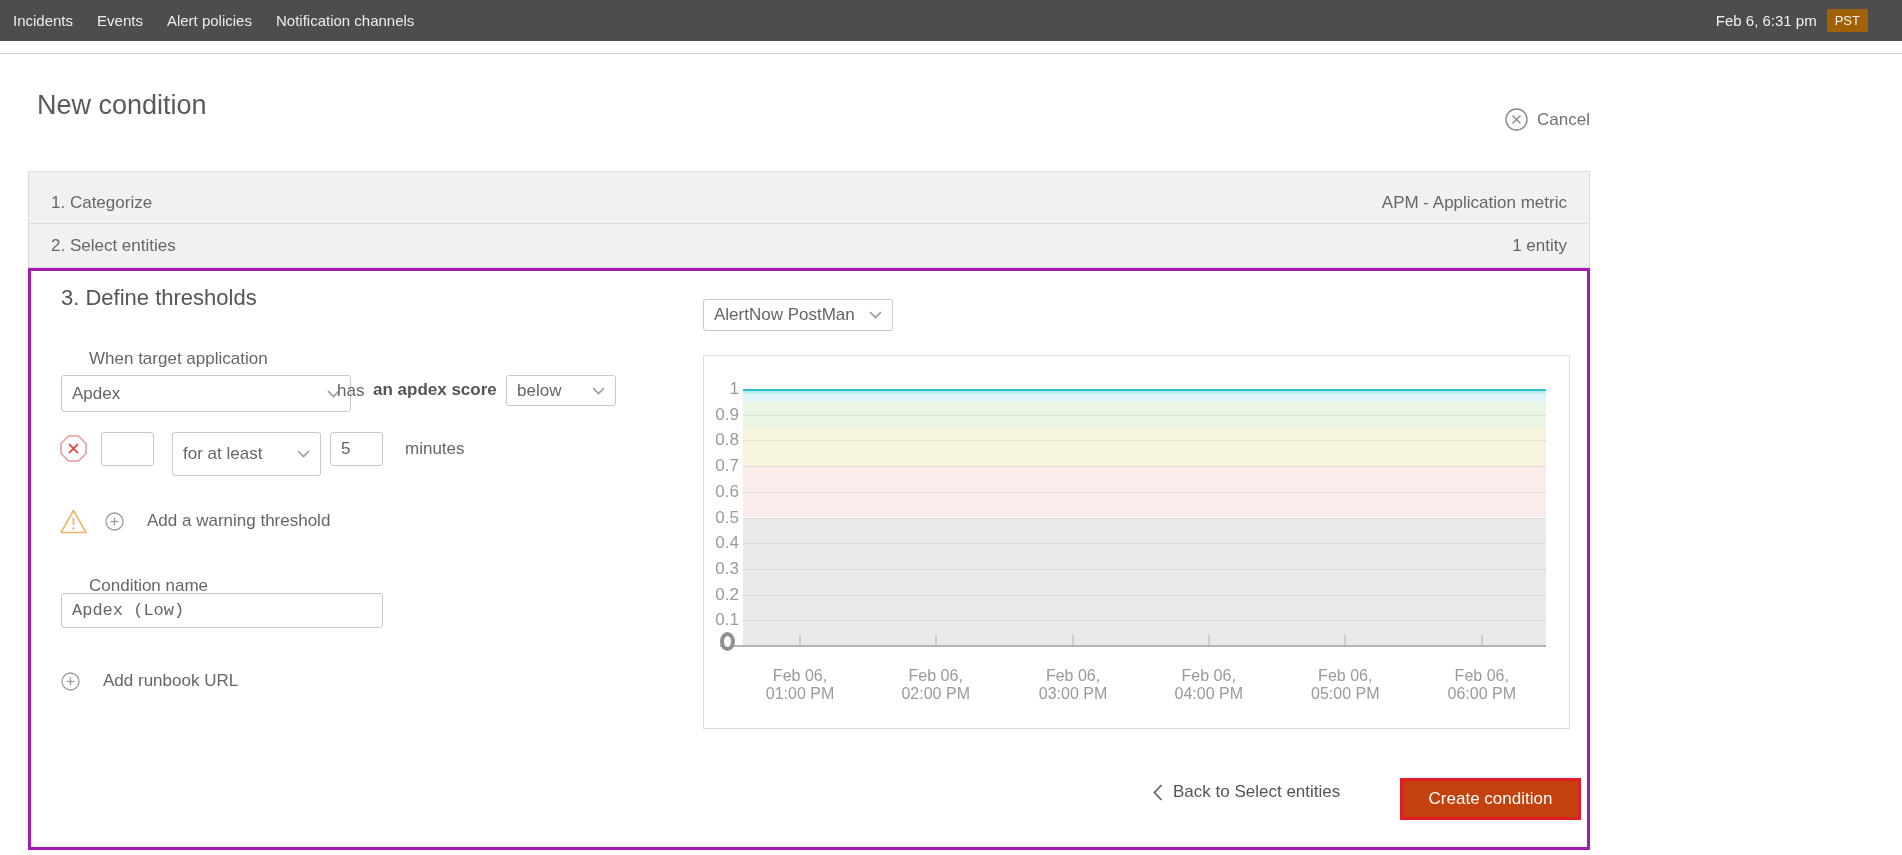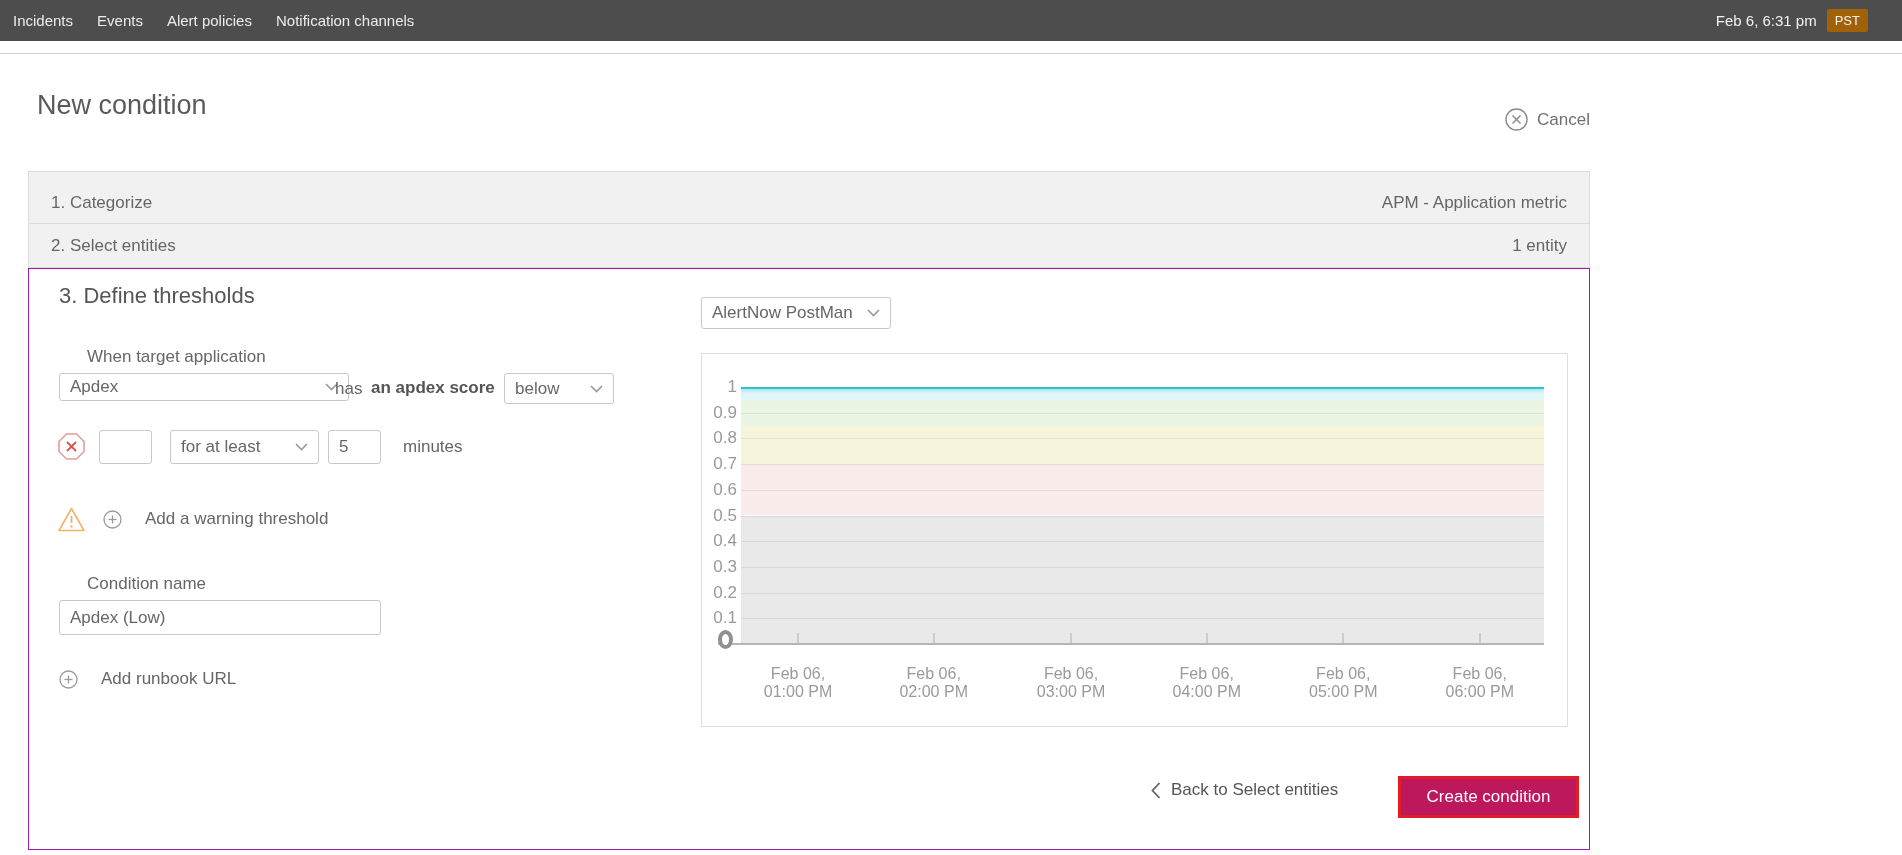--- a/index.html
+++ b/index.html
@@ -22,21 +22,21 @@
   .page-title { position:absolute; left:9px; top:36px; margin:0; font-size:27px; font-weight:400; color:#5a5a5a; }
   .cancel { position:absolute; right:0; top:54px; display:flex; align-items:center; gap:9px;
             color:#707070; font-size:17px; cursor:pointer; text-decoration:none; }
 
   .step-bar { position:absolute; left:0; width:100%; background:#f1f1f1; border:1px solid #dcdcdc;
               display:flex; align-items:center; justify-content:space-between; padding:0 22px;
               font-size:17px; color:#666; cursor:pointer; }
   .step-1 { top:117px; height:64px; }
   .step-2 { top:169px; height:45px; }
 
-  .panel { position:absolute; left:0; top:214px; width:100%; height:582px; background:#fff; border:1px solid #a21caf; }
+  .panel { position:absolute; left:0; top:214px; width:100%; height:582px; background:#fff; border:3px solid #a21caf; }
   .section-heading { position:absolute; left:30px; top:14px; margin:0; font-size:22px; font-weight:400; color:#555; }
 
   .field-label { position:absolute; font-size:17px; color:#666;margin-left:28px; }
   .sel { position:absolute; border:1px solid #c9c9c9; border-radius:3px; background:#fff; color:#666;
          font-size:17px; display:flex; align-items:center; justify-content:space-between;
          padding:0 10px; cursor:pointer; }
   .txt { position:absolute; font-size:17px; color:#666; }
   .bold-txt { position:absolute; font-size:17px; color:#555; font-weight:700; }
   .inp { position:absolute; border:1px solid #c9c9c9; border-radius:3px; font-size:17px; color:#666;
          padding:0 10px; font-family:"Liberation Sans", sans-serif; }
@@ -58,21 +58,21 @@
   .x-tick { position:absolute; top:311px; width:110px; text-align:center; font-size:16px;
             line-height:18px; color:#9a9a9a; }
   .x-tick span { display:block; }
   .threshold-handle { position:absolute; left:16px; top:276px; width:15px; height:19px;
                       border:4px solid #909090; border-radius:50%; background:#fff; cursor:pointer; }
 
   
   .back-link { position:absolute; left:1122px; top:511px; display:flex; align-items:center; gap:10px;
                color:#555; font-size:17px; cursor:pointer; text-decoration:none;text-align:center; }
   .create-highlight { position:absolute; left:1369px; top:507px; border:3px solid #e01d24; }
-  .create-btn { display:block; border:none; background:#be185d; color:#fdfdfd; font-size:17px;
+  .create-btn { display:block; border:none; background:#c2410c; color:#fdfdfd; font-size:17px;
                 font-family:"Liberation Sans", sans-serif; padding:8px 8px; cursor:pointer; min-width:175px; }
 </style>
 </head>
 <body>
 
 <div class="screen">
 
   <header class="navbar">
     <nav class="nav-left">
       <a class="nav-item">Incidents</a>
@@ -110,42 +110,42 @@
       <span>2. Select entities</span>
       <span>1 entity</span>
     </div>
 
     <section class="panel">
 
       <h2 class="section-heading">3. Define thresholds</h2>
 
       <label class="field-label" style="left:30px; top:78px;">When target application</label>
 
-      <div class="sel" style="left:30px; top:104px; width:290px; height:28px;">
+      <div class="sel" style="left:30px; top:104px; width:290px; height:37px;">
         <span>Apdex</span>
         <svg width="13" height="8" viewBox="0 0 13 8">
           <polyline points="1,1 6.5,6.5 12,1" fill="none" stroke="#9a9a9a" stroke-width="1.6"></polyline>
         </svg>
       </div>
       <span class="txt" style="left:306px; top:110px;">has</span>
       <span class="bold-txt" style="left:342px; top:109px;">an apdex score</span>
       <div class="sel" style="left:475px; top:104px; width:110px; height:31px;text-align:center;">
         <span>below</span>
         <svg width="13" height="8" viewBox="0 0 13 8">
           <polyline points="1,1 6.5,6.5 12,1" fill="none" stroke="#9a9a9a" stroke-width="1.6"></polyline>
         </svg>
       </div>
 
       <svg class="icon-abs" style="left:28px; top:163px;" width="29" height="29" viewBox="0 0 29 29">
         <polygon points="9.5,2 19.5,2 27,9.5 27,19.5 19.5,27 9.5,27 2,19.5 2,9.5" fill="none" stroke="#e79c9c" stroke-width="1.6"></polygon>
         <line x1="10" y1="10" x2="19" y2="19" stroke="#d9534f" stroke-width="1.8"></line>
         <line x1="19" y1="10" x2="10" y2="19" stroke="#d9534f" stroke-width="1.8"></line>
       </svg>
       <input class="inp" style="left: 70px; top: 161px; width: 53px; height: 34px;" value="">
-      <div class="sel" style="left:141px; top:161px; width:149px; height:34px;">
+      <div class="sel" style="left:141px; top:161px; width:149px; height:44px;">
         <span>for at least</span>
         <svg width="13" height="8" viewBox="0 0 13 8">
           <polyline points="1,1 6.5,6.5 12,1" fill="none" stroke="#9a9a9a" stroke-width="1.6"></polyline>
         </svg>
       </div>
       <input class="inp" style="left: 299px; top: 161px; width: 53px; height: 34px;" value="5">
       <span class="txt" style="left:374px; top:168px;">minutes</span>
 
       <svg class="icon-abs" style="left:28px; top:237px;" width="29" height="27" viewBox="0 0 29 27">
         <path d="M14.5 2.5 L27 24.5 L2 24.5 Z" fill="none" stroke="#ecb46a" stroke-width="1.6" stroke-linejoin="round"></path>
@@ -155,21 +155,21 @@
       <a class="link-row" style="left:74px; top:240px;">
         <svg width="19" height="19" viewBox="0 0 19 19">
           <circle cx="9.5" cy="9.5" r="8.5" fill="none" stroke="#9a9a9a" stroke-width="1.3"></circle>
           <line x1="9.5" y1="5.5" x2="9.5" y2="13.5" stroke="#9a9a9a" stroke-width="1.3"></line>
           <line x1="5.5" y1="9.5" x2="13.5" y2="9.5" stroke="#9a9a9a" stroke-width="1.3"></line>
         </svg>
         <span>Add a warning threshold</span>
       </a>
 
       <label class="field-label" style="left:30px; top:305px;">Condition name</label>
-      <input class="inp" style="left: 30px; top: 331px; width: 322px; height: 35px;" value="Apdex (Low)">
+      <input class="inp" style="left: 30px; top: 322px; width: 322px; height: 35px; font-family: Liberation Mono, monospace;" value="Apdex (Low)">
 
       <a class="link-row" style="left:30px; top:400px;">
         <svg width="19" height="19" viewBox="0 0 19 19">
           <circle cx="9.5" cy="9.5" r="8.5" fill="none" stroke="#9a9a9a" stroke-width="1.3"></circle>
           <line x1="9.5" y1="5.5" x2="9.5" y2="13.5" stroke="#9a9a9a" stroke-width="1.3"></line>
           <line x1="5.5" y1="9.5" x2="13.5" y2="9.5" stroke="#9a9a9a" stroke-width="1.3"></line>
         </svg>
         <span>Add runbook URL</span>
       </a>
 

